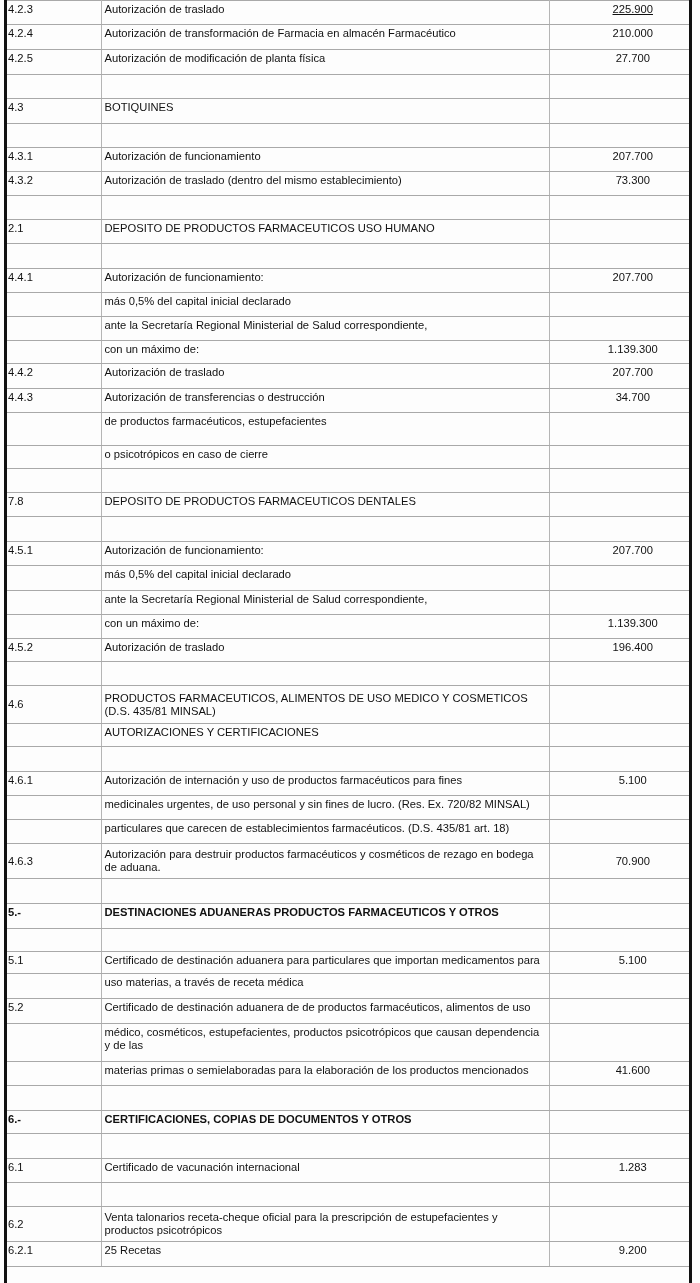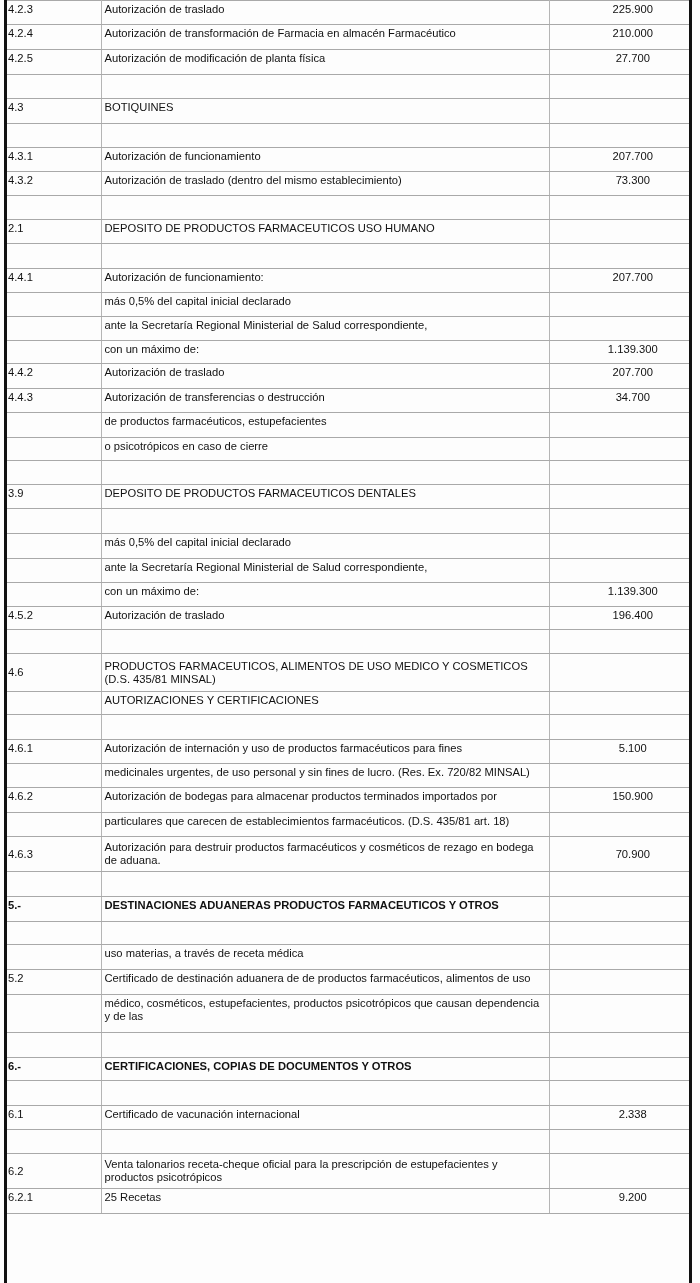--- a/index.html
+++ b/index.html
@@ -27,21 +27,21 @@
   <table>
     <colgroup>
         <col class="c1">
         <col class="c2">
         <col class="c3">
       </colgroup>
     <tbody id="rows">
         <tr style="height: 24px;">
           <td class="code" style="height: 24px;">4.2.3</td>
           <td class="desc" style="height: 24px;">Autorización de traslado</td>
-          <td class="amt" style="height: 24px;">225.900</td>
+          <td class="amt" style="height: 24px; text-decoration: underline;">225.900</td>
         </tr>
         <tr style="height: 25px;">
           <td class="code" style="height: 25px;">4.2.4</td>
           <td class="desc" style="height: 25px;">Autorización de transformación de Farmacia en almacén Farmacéutico</td>
           <td class="amt" style="height: 25px;">210.000</td>
         </tr>
         <tr style="height: 25px; margin-top: 28px;">
           <td class="code" style="height: 25px;">4.2.5</td>
           <td class="desc" style="height: 25px;">Autorización de modificación de planta física</td>
           <td class="amt" style="height: 25px;">27.700</td>
@@ -111,42 +111,47 @@
           <td class="desc" style="height: 25px;">Autorización de traslado</td>
           <td class="amt" style="height: 25px;">207.700</td>
         </tr>
         <tr style="height: 24px;">
           <td class="code" style="height: 24px;">4.4.3</td>
           <td class="desc" style="height: 24px;">Autorización de transferencias o destrucción</td>
           <td class="amt" style="height: 24px;">34.700</td>
         </tr>
         <tr style="height: 25px;">
           <td class="code" style="height: 25px;"></td>
-          <td class="desc" style="height: 25px; margin-left: 16px;">de productos farmacéuticos, estupefacientes</td>
+          <td class="desc" style="height: 33px; margin-left: 16px;">de productos farmacéuticos, estupefacientes</td>
           <td class="amt" style="height: 25px;"></td>
         </tr>
         <tr style="height: 23px;">
           <td class="code" style="height: 23px;"></td>
           <td class="desc" style="height: 23px;">o psicotrópicos en caso de cierre</td>
           <td class="amt" style="height: 23px;"></td>
         </tr>
         <tr style="height: 24px;">
           <td class="code" style="height: 24px;"></td>
           <td class="desc" style="height: 24px;"></td>
           <td class="amt" style="height: 24px;"></td>
         </tr>
         <tr style="height: 24px;">
-          <td class="code" style="height: 24px;">3.9</td>
+          <td class="code" style="height: 24px;">7.8</td>
           <td class="desc" style="height: 24px;">DEPOSITO DE PRODUCTOS FARMACEUTICOS DENTALES</td>
           <td class="amt" style="height: 24px;"></td>
         </tr>
         <tr style="height: 25px;">
           <td class="code" style="height: 25px;"></td>
           <td class="desc" style="height: 25px;"></td>
           <td class="amt" style="height: 25px;"></td>
+        </tr>
+        <tr style="height: 24px;">
+          <td class="code" style="height: 24px;">4.5.1</td>
+          <td class="desc" style="height: 24px;">Autorización de funcionamiento:</td>
+          <td class="amt" style="height: 24px;">207.700</td>
         </tr>
         <tr style="height: 25px;">
           <td class="code" style="height: 25px;"></td>
           <td class="desc" style="height: 25px;">más 0,5% del capital inicial declarado</td>
           <td class="amt" style="height: 25px;"></td>
         </tr>
         <tr style="height: 24px;">
           <td class="code" style="height: 24px;"></td>
           <td class="desc" style="height: 24px;">ante la Secretaría Regional Ministerial de Salud correspondiente,</td>
           <td class="amt" style="height: 24px;"></td>
@@ -184,25 +189,20 @@
         <tr style="height: 24px;">
           <td class="code" style="height: 24px;">4.6.1</td>
           <td class="desc" style="height: 24px;">Autorización de internación y uso de productos farmacéuticos para fines</td>
           <td class="amt" style="height: 24px;">5.100</td>
         </tr>
         <tr style="height: 24px;">
           <td class="code" style="height: 24px;"></td>
           <td class="desc" style="height: 24px;">medicinales urgentes, de uso personal y sin fines de lucro. (Res. Ex. 720/82 MINSAL)</td>
           <td class="amt" style="height: 24px;"></td>
         </tr>
-        <tr style="height: 25px;">
-          <td class="code" style="height: 25px;">4.6.2</td>
-          <td class="desc" style="height: 25px;">Autorización de bodegas para almacenar productos terminados importados por</td>
-          <td class="amt" style="height: 25px;">150.900</td>
-        </tr>
         <tr style="height: 24px;">
           <td class="code" style="height: 24px;"></td>
           <td class="desc" style="height: 24px;">particulares que carecen de establecimientos farmacéuticos. (D.S. 435/81 art. 18)</td>
           <td class="amt" style="height: 24px;"></td>
         </tr>
         <tr style="height: 35px;">
           <td class="code mid" style="height: 35px;">4.6.3</td>
           <td class="desc mid" style="height: 35px;">Autorización para destruir productos farmacéuticos y cosméticos de rezago en bodega de aduana.</td>
           <td class="amt mid" style="height: 35px;">70.900</td>
         </tr>
@@ -214,54 +214,64 @@
         <tr style="height: 25px;">
           <td class="code bold" style="height: 25px;">5.-</td>
           <td class="desc bold" style="height: 25px;">DESTINACIONES ADUANERAS PRODUCTOS FARMACEUTICOS Y OTROS</td>
           <td class="amt" style="height: 25px;"></td>
         </tr>
         <tr style="height: 23px;">
           <td class="code" style="height: 23px;"></td>
           <td class="desc" style="height: 23px;"></td>
           <td class="amt" style="height: 23px;"></td>
         </tr>
+        <tr style="height: 22px;">
+          <td class="code" style="height: 22px;">5.1</td>
+          <td class="desc" style="height: 22px;">Certificado de destinación aduanera para particulares que importan medicamentos para</td>
+          <td class="amt" style="height: 22px;">5.100</td>
+        </tr>
         <tr style="height: 25px;">
           <td class="code" style="height: 25px;"></td>
           <td class="desc" style="height: 25px;">uso materias, a través de receta médica</td>
           <td class="amt" style="height: 25px;"></td>
         </tr>
         <tr style="height: 25px; padding-left: 40px;">
           <td class="code" style="height: 25px;">5.2</td>
           <td class="desc" style="height: 25px;">Certificado de destinación aduanera de de productos farmacéuticos, alimentos de uso</td>
           <td class="amt" style="height: 25px;"></td>
         </tr>
         <tr style="height: 38px;">
           <td class="code" style="height: 38px;"></td>
           <td class="desc" style="height: 38px;">médico, cosméticos, estupefacientes, productos psicotrópicos que causan dependencia y de las</td>
           <td class="amt" style="height: 38px;"></td>
         </tr>
+        <tr style="height: 24px;">
+          <td class="code" style="height: 24px;"></td>
+          <td class="desc" style="height: 24px;">materias primas o semielaboradas para la elaboración de los productos mencionados</td>
+          <td class="amt" style="height: 24px;">41.600</td>
+        </tr>
         <tr style="height: 25px;">
           <td class="code" style="height: 25px;"></td>
           <td class="desc" style="height: 25px;"></td>
           <td class="amt" style="height: 25px;"></td>
         </tr>
         <tr style="height: 23px;">
           <td class="code bold" style="height: 23px;">6.-</td>
           <td class="desc bold" style="height: 23px;">CERTIFICACIONES, COPIAS DE DOCUMENTOS Y OTROS</td>
           <td class="amt" style="height: 23px;"></td>
         </tr>
         <tr style="height: 25px;">
           <td class="code" style="height: 25px;"></td>
           <td class="desc" style="height: 25px;"></td>
           <td class="amt" style="height: 25px;"></td>
         </tr>
         <tr style="height: 24px;">
           <td class="code" style="height: 24px;">6.1</td>
           <td class="desc" style="height: 24px;">Certificado de vacunación internacional</td>
-          <td class="amt" style="height: 24px;">2.338</td>
+          <td class="amt" style="height: 24px;">1.283</td>
         </tr>
         <tr style="height: 24px;">
           <td class="code" style="height: 24px;"></td>
           <td class="desc" style="height: 24px;"></td>
           <td class="amt" style="height: 24px;"></td>
         </tr>
         <tr style="height: 35px;">
           <td class="code mid" style="height: 35px;">6.2</td>
           <td class="desc mid" style="height: 35px;">Venta talonarios receta-cheque oficial para la prescripción de estupefacientes y productos psicotrópicos</td>
           <td class="amt mid" style="height: 35px;"></td>

